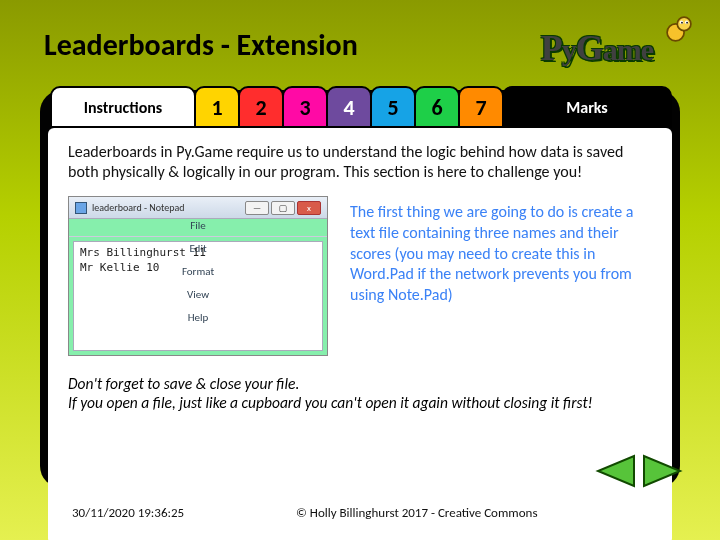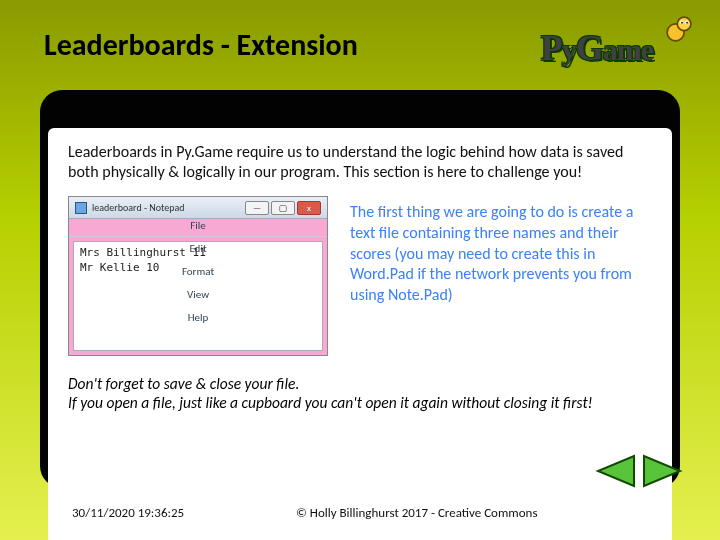--- a/index.html
+++ b/index.html
@@ -46,21 +46,21 @@
   .tab.marks{ flex:1; background:#000; color:#fff; border-color:#000; font-size:16px;}
   .panel {
     position: absolute; top: 38px; left: 8px; right: 8px; height: 416px;
     background: #fff; border-radius: 6px;
     padding: 14px 20px 10px 20px;
   }
   .intro { font-size: 16px; line-height: 1.25; color:#111; }
   .row2 { display:flex; margin-top:14px; gap:22px; align-items:flex-start;}
   .shot {
     width: 260px; height: 160px; border:1px solid #888;
-    background:#f9a8d4; position:relative; font-size:11px; color:#333;
+    background:#86efac; position:relative; font-size:11px; color:#333;
   }
   .shot .titlebar{
     height:22px; background:linear-gradient(#e9eff7,#cdd9e8);
     display:flex; align-items:center; padding:0 6px; font-size:10px; color:#333;
     border-bottom:1px solid #aab;
   }
   .shot .titlebar .ico{width:12px;height:12px;background:#6aa5e6;margin-right:5px;border:1px solid #357;}
   .shot .titlebar .sp{flex:1}
   .shot .wbtn{width:24px;height:14px;border:1px solid #888;background:#f3f3f3;margin-left:2px;display:flex;align-items:center;justify-content:center;font-size:9px;border-radius:2px;}
   .shot .wbtn.close{background:#d85b4a;color:#fff;border-color:#a33;}
@@ -88,20 +88,31 @@
     <circle cx="23" cy="12" r="2" fill="#fff"></circle>
       <circle cx="29" cy="12" r="2" fill="#fff"></circle>
     <circle cx="23.5" cy="12.5" r="1" fill="#000"></circle>
       <circle cx="29.5" cy="12.5" r="1" fill="#000"></circle>
   </svg>
 </div>
 
 <h1 class="title">Leaderboards - Extension</h1>
 
 <div class="card">
+  <div class="tabs">
+    <div class="tab inst">Instructions</div>
+    <div class="tab num t1">1</div>
+    <div class="tab num t2">2</div>
+    <div class="tab num t3">3</div>
+    <div class="tab num t4">4</div>
+    <div class="tab num t5">5</div>
+    <div class="tab num t6">6</div>
+    <div class="tab num t7">7</div>
+    <div class="tab marks">Marks</div>
+  </div>
 
   <div class="panel">
     <p class="intro">Leaderboards in Py.Game require us to understand the logic behind how data is saved both physically &amp; logically in our program. This section is here to challenge you!</p>
 
     <div class="row2">
       <div class="shot">
         <div class="titlebar">
           <div class="ico"></div>
           <span>leaderboard - Notepad</span>
           <span class="sp"></span>

